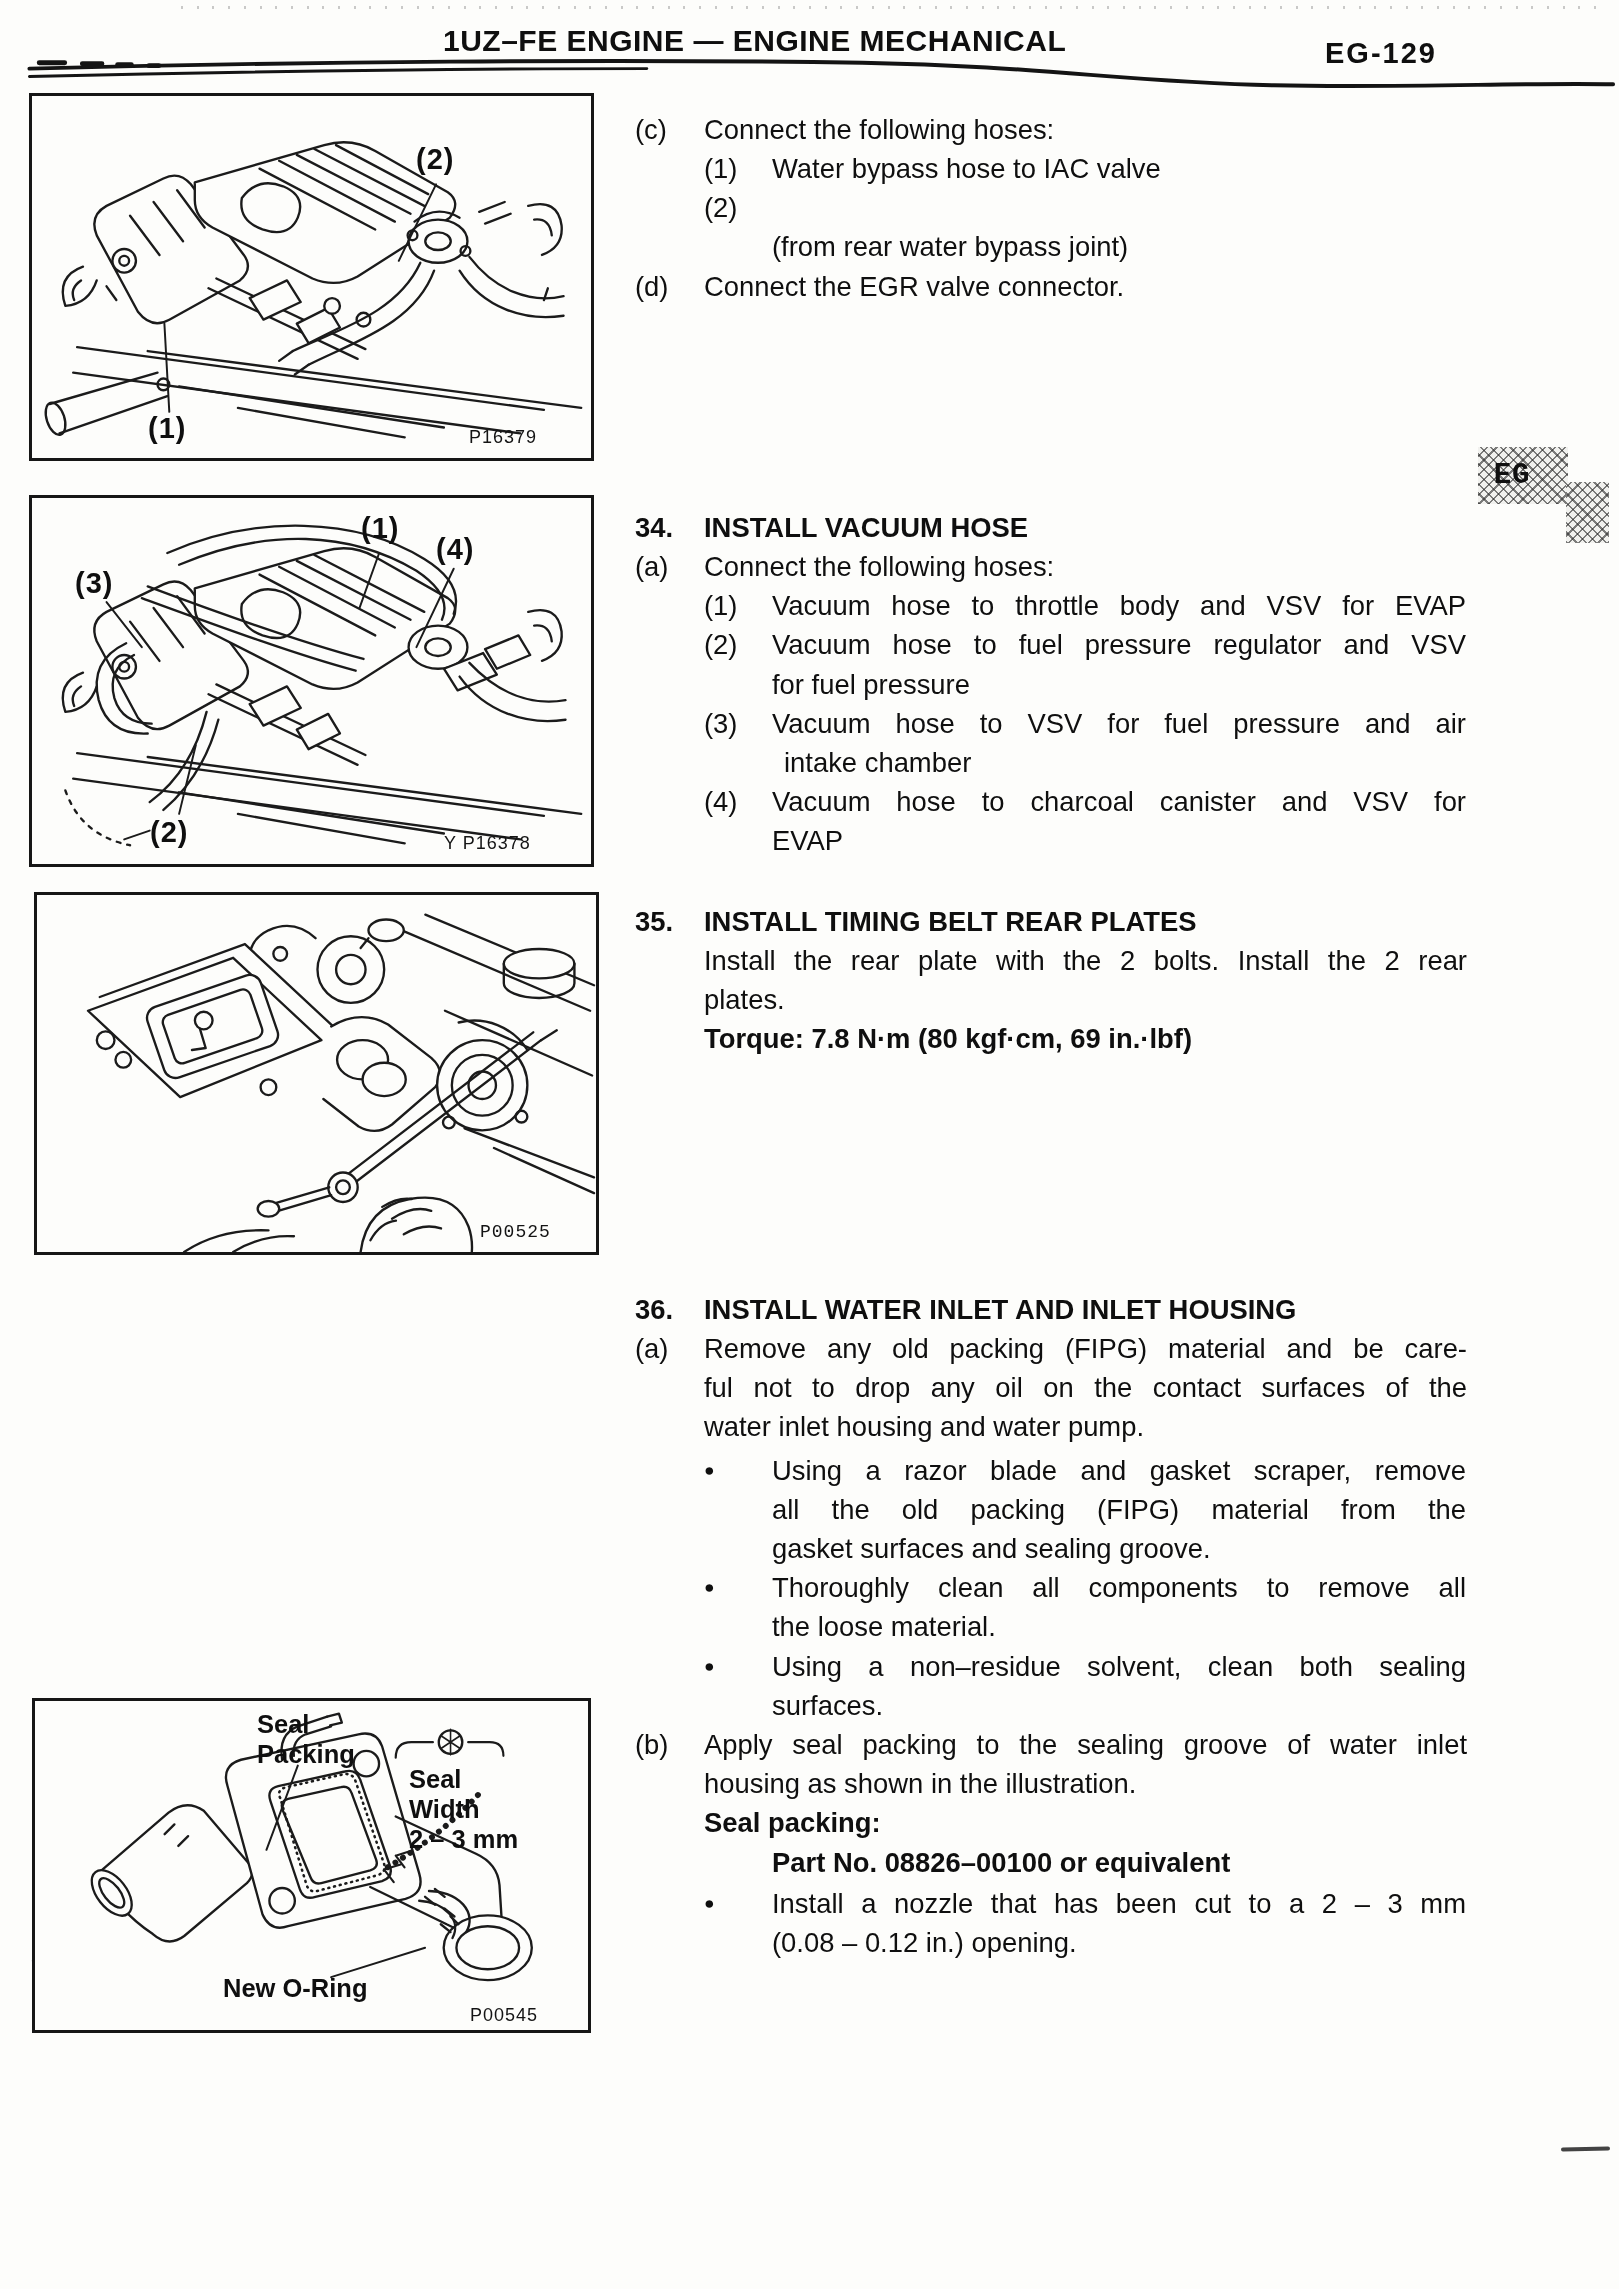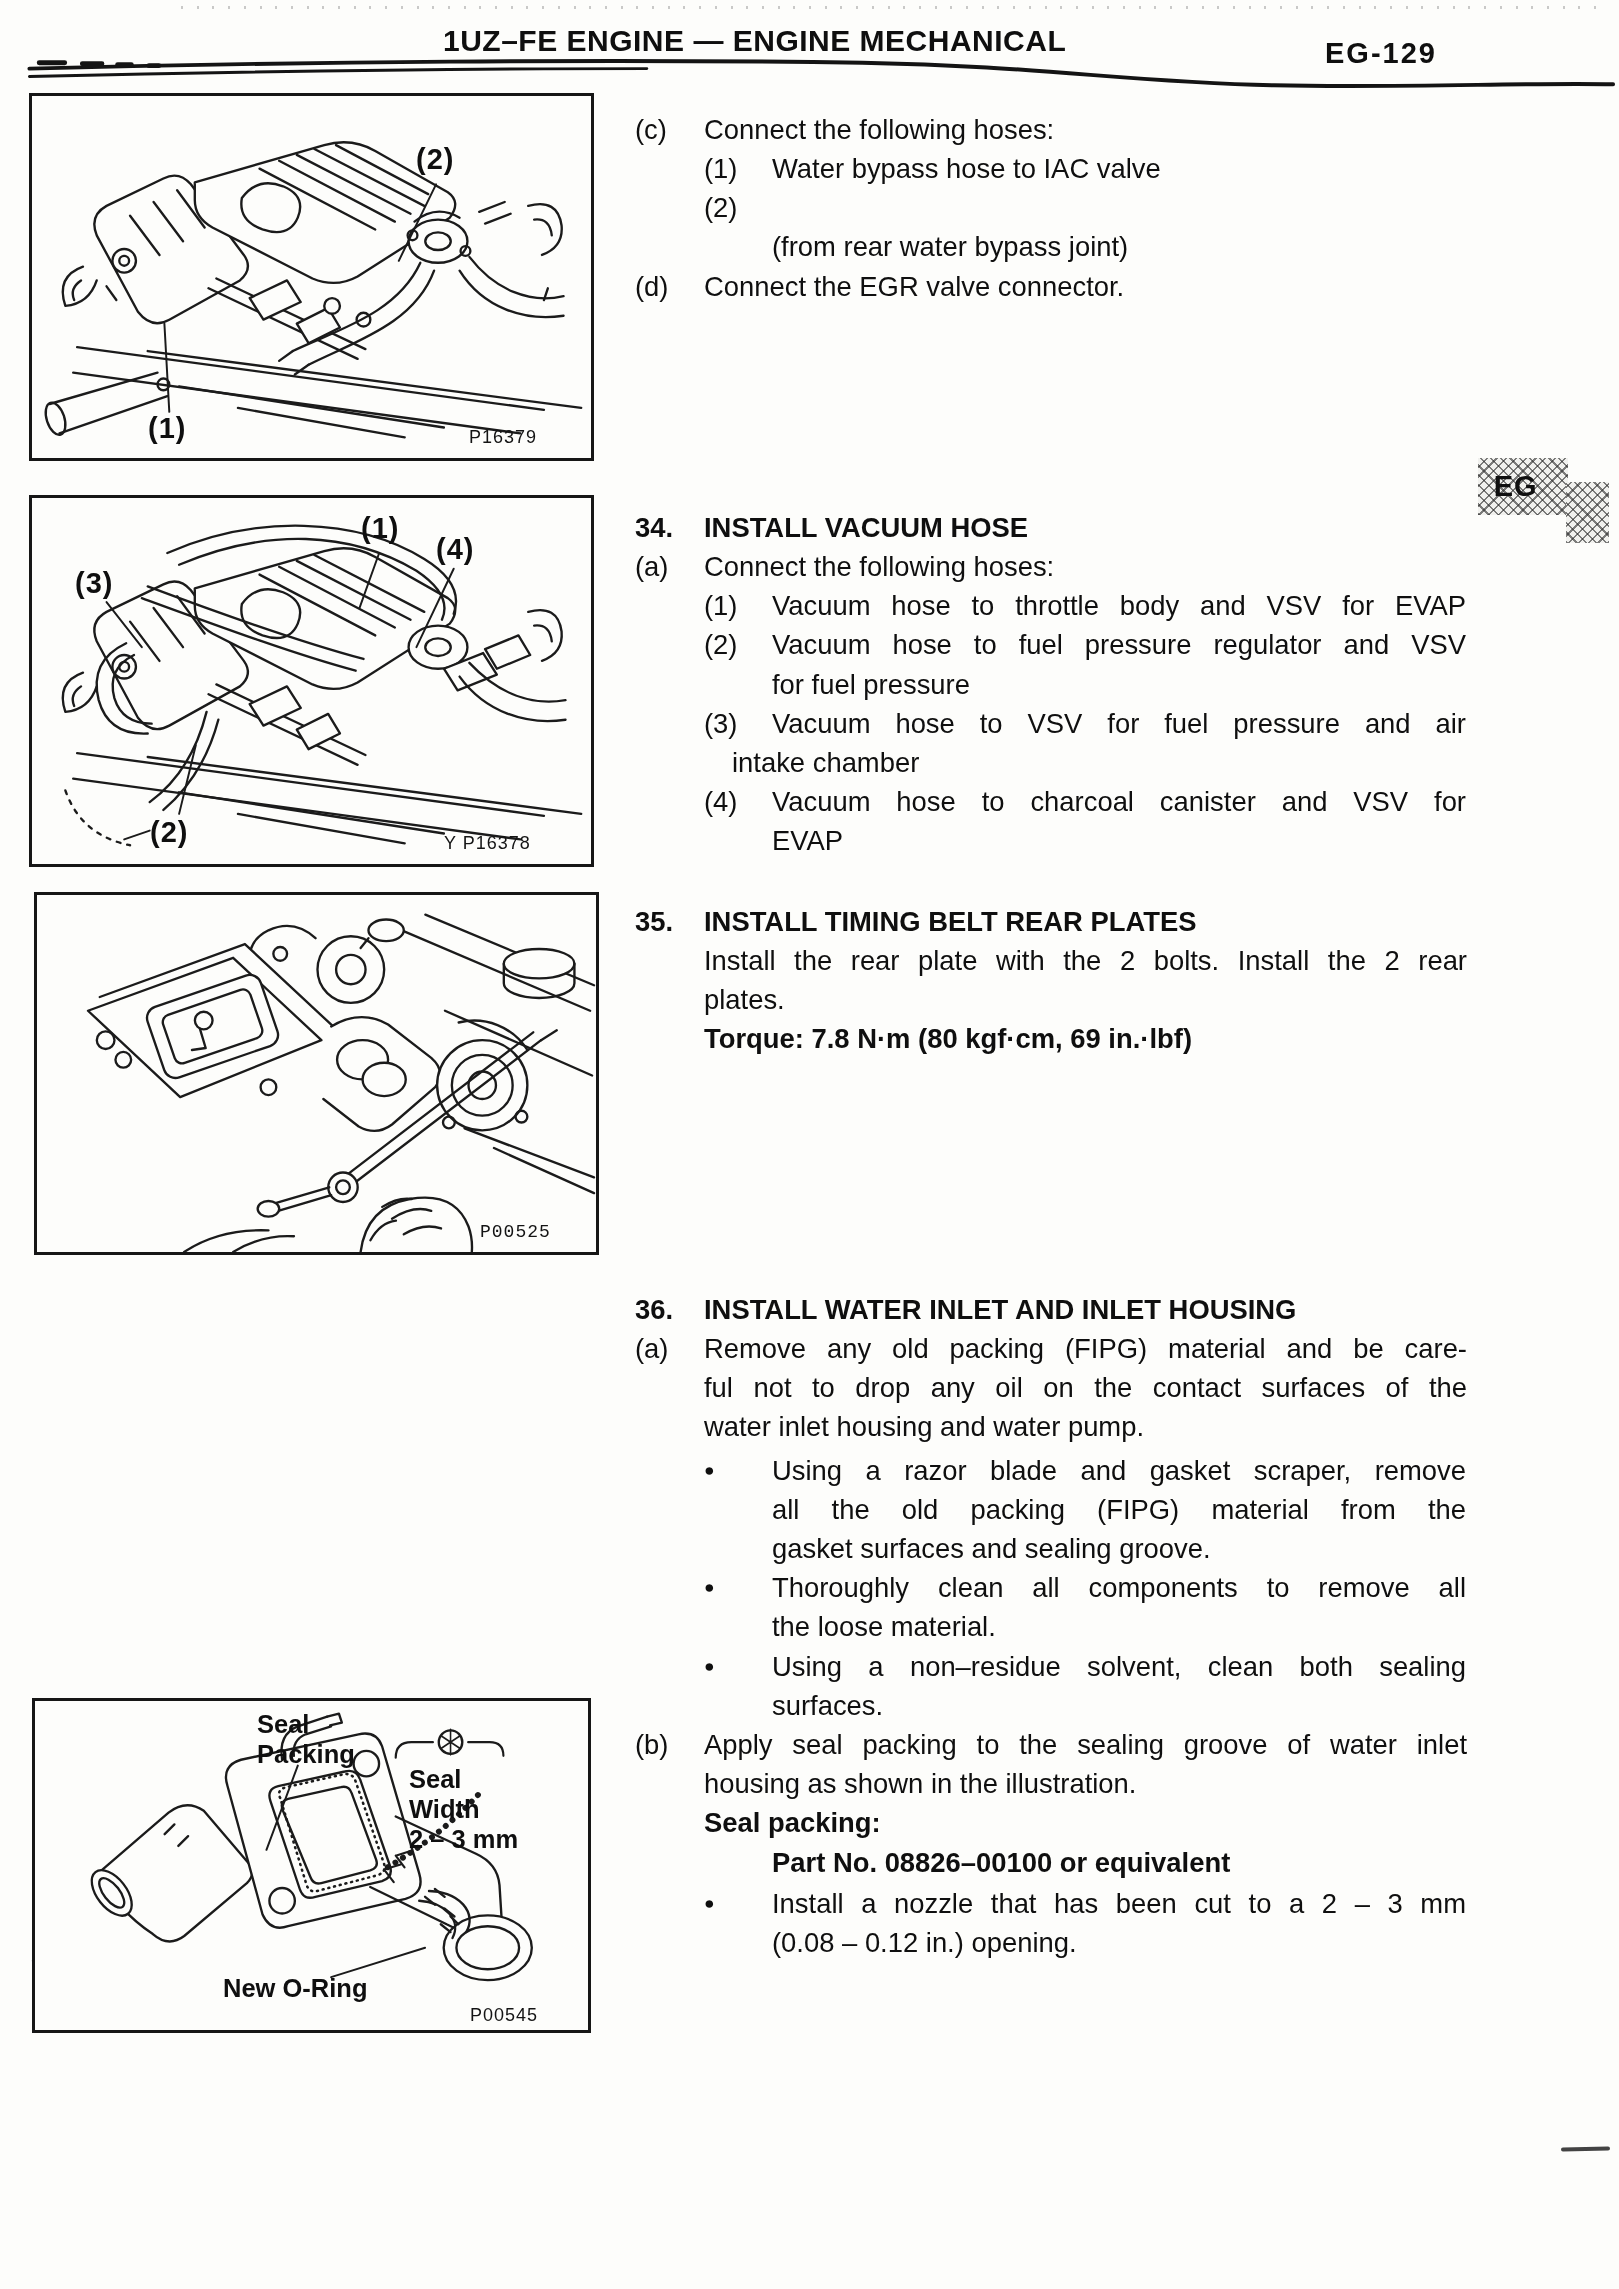--- a/index.html
+++ b/index.html
@@ -45,21 +45,21 @@
   <div class="hdr-title">1UZ–FE ENGINE  —  ENGINE MECHANICAL</div>
   <div class="hdr-page">EG-129</div>
   <svg class="art" style="position:absolute;left:0;top:0;" width="1619" height="98" viewBox="0 0 1652 100">
     <g stroke="#141414" fill="none" stroke-linecap="round">
       <path d="M30 70 C 300 63 620 60 880 64 C 1060 67 1150 84 1300 87 C 1430 90 1560 84 1646 86" stroke-width="4"></path>
       <path d="M30 78 C 250 73 480 70 660 70" stroke-width="3"></path>
       <path d="M40 64 h26 M84 65 h20 M120 66 h14 M152 67 h10" stroke-width="5"></path>
     </g>
   </svg>
 
-  <div class="hatch" style="left:1478px;top:458px;width:90px;height:57px;">
+  <div class="hatch" style="left:1478px;top:447px;width:90px;height:57px;font-family:Liberation Mono, monospace;">
     <span class="tab-label">EG</span>
   </div>
   <div class="hatch" style="left:1566px;top:482px;width:43px;height:61px;"></div>
 
   <div class="figbox" style="left:29px;top:93px;width:559px;height:362px;">
     <svg class="art" width="559" height="362" viewBox="0 0 570 369">
       <g stroke="#1b1b1b" stroke-width="2.4" fill="none" stroke-linecap="round" stroke-linejoin="round">
         <path d="M46 256 L522 320"></path>
           <path d="M42 282 L498 344"></path>
           <path d="M118 260 L560 318"></path>
@@ -254,21 +254,21 @@
   <div class="ln b" style="left:704px;top:508px">INSTALL VACUUM HOSE</div>
   <div class="ln" style="left:635px;top:547px">(a)</div>
   <div class="ln" style="left:704px;top:547px">Connect the following hoses:</div>
   <div class="ln" style="left:704px;top:586px">(1)</div>
   <div class="ln j" style="left:772px;top:586px;width:694px">Vacuum hose to throttle body and VSV for EVAP</div>
   <div class="ln" style="left:704px;top:625px">(2)</div>
   <div class="ln j" style="left:772px;top:625px;width:694px">Vacuum hose to fuel pressure regulator and VSV</div>
   <div class="ln" style="left:772px;top:665px">for fuel pressure</div>
   <div class="ln" style="left:704px;top:704px">(3)</div>
   <div class="ln j" style="left:772px;top:704px;width:694px">Vacuum hose to VSV for fuel pressure and air</div>
-  <div class="ln" style="left:732px;top:743px">intake chamber</div>
+  <div class="ln" style="left:784px;top:743px">intake chamber</div>
   <div class="ln" style="left:704px;top:782px">(4)</div>
   <div class="ln j" style="left:772px;top:782px;width:694px">Vacuum hose to charcoal canister and VSV for</div>
   <div class="ln" style="left:772px;top:821px">EVAP</div>
 
   <div class="ln b" style="left:635px;top:902px">35.</div>
   <div class="ln b" style="left:704px;top:902px">INSTALL TIMING BELT REAR PLATES</div>
   <div class="ln j" style="left:704px;top:941px;width:763px">Install the rear plate with the 2 bolts. Install the 2 rear</div>
   <div class="ln" style="left:704px;top:980px">plates.</div>
   <div class="ln b" style="left:704px;top:1019px">Torque: 7.8 N·m (80 kgf·cm, 69 in.·lbf)</div>
 

